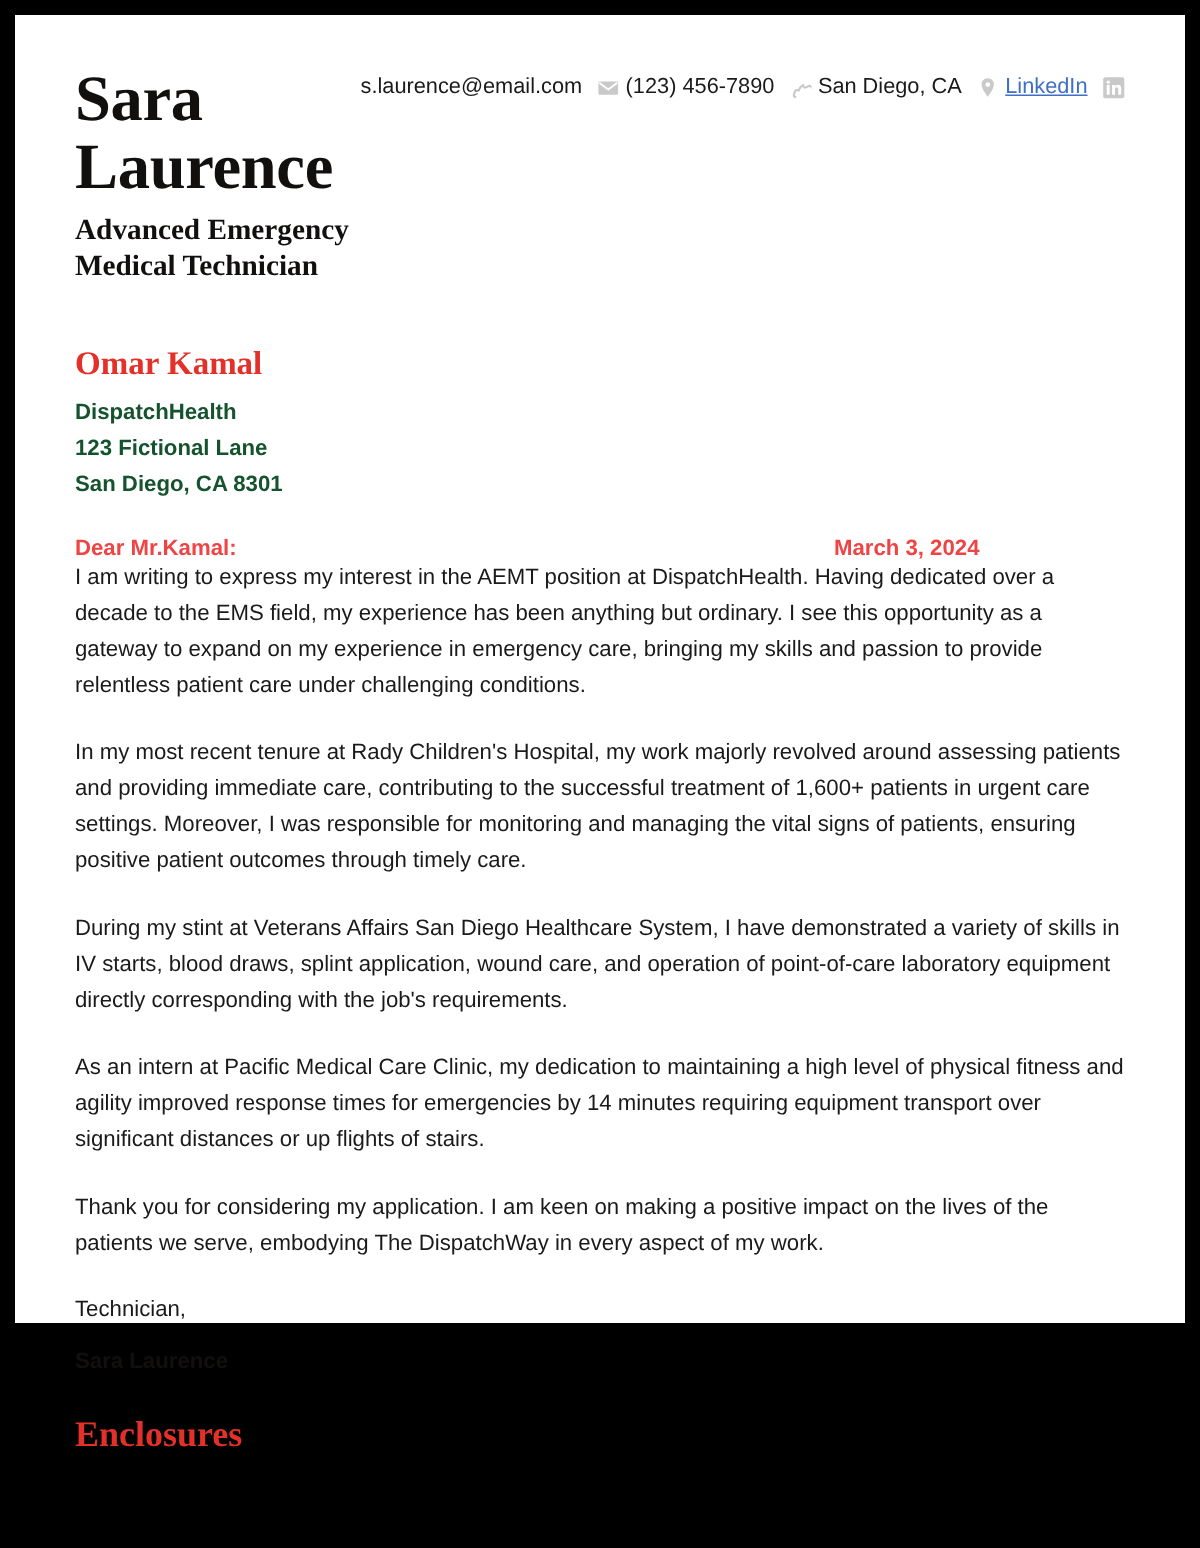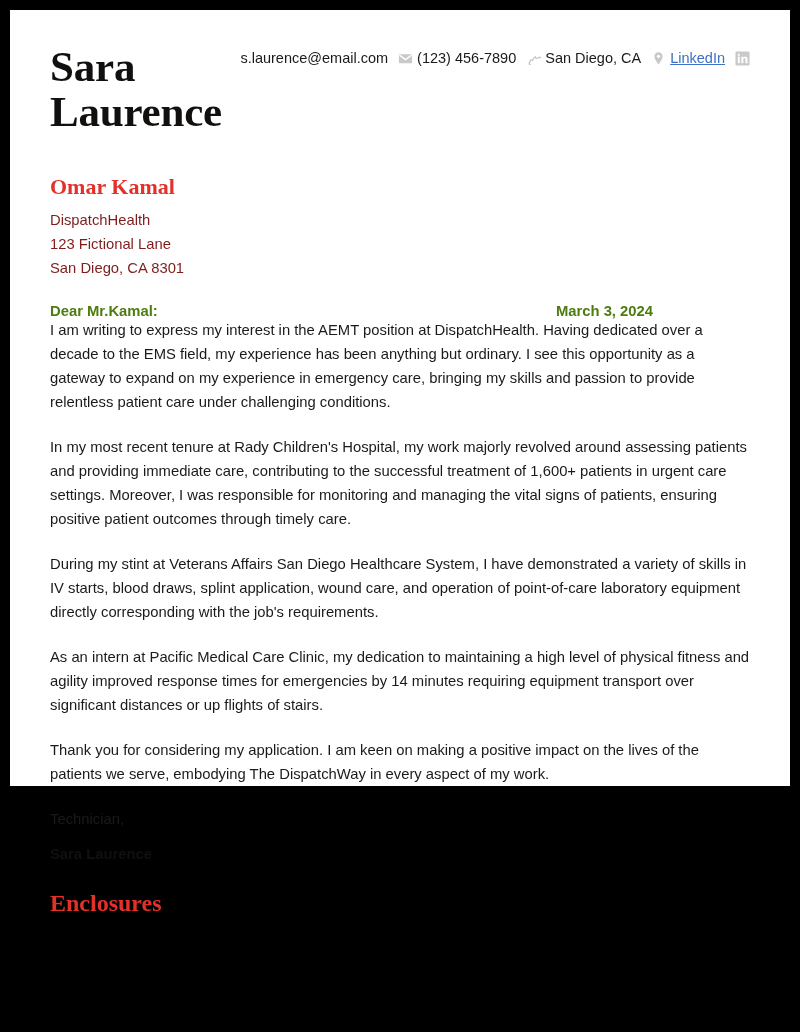--- a/index.html
+++ b/index.html
@@ -12,21 +12,21 @@
     height: 1032px;
     background: #000000;
     font-family: "Liberation Sans", sans-serif;
     overflow: hidden;
   }
   .page {
     position: absolute;
     left: 10px;
     top: 10px;
     width: 780px;
-    height: 776px;
+    height: 872px;
     background: #ffffff;
     padding: 30px 40px 0 40px;
   }
 
   
   .header {
     display: flex;
     align-items: flex-start;
     justify-content: space-between;
   }
@@ -89,35 +89,36 @@
   }
   .recipient-name {
     font-family: "Liberation Serif", serif;
     font-weight: bold;
     font-size: 22px;
     color: #e3312a;
     margin: 0 0 9px 0;
   }
   .recipient-line {
     font-size: 14.8px;
-    color: #7f1d1d;
-    line-height: 1.62;
+    color: #14532d;
+    line-height: 1.62;
+    font-weight: bold;
   }
 
   
   .salutation-row {
     display: flex;
     justify-content: space-between;
     align-items: baseline;
     margin-top: 22px;
   }
   .salutation, .date {
     font-size: 14.8px;
     font-weight: bold;
-    color: #4d7c0f;
+    color: #ef4444;
   }
   .date { padding-right: 97px; }
 
   
   .body-copy { }
   .paragraph {
     font-size: 14.8px;
     line-height: 1.62;
     color: #1a1a1a;
     margin: 0 0 21px 0;
@@ -169,20 +170,21 @@
 </style>
 </head>
 <body>
 
 <div class="page">
 
   <div class="header">
 
     <div class="identity">
       <h1 class="full-name">Sara Laurence</h1>
+      <div class="job-title">Advanced Emergency Medical Technician</div>
     </div>
 
     <div class="contact-block">
 
       <div class="contact-row">
         <span class="contact-text">s.laurence@email.com</span>
         <span class="contact-icon">
           <svg width="15" height="15" viewBox="0 0 16 16">
               <rect x="1" y="3.5" width="14" height="9.5" rx="1" fill="#c9c9c9"></rect>
               <path d="M1.6 4.4 L8 9.2 L14.4 4.4" fill="none" stroke="#ffffff" stroke-width="1.4"></path>

